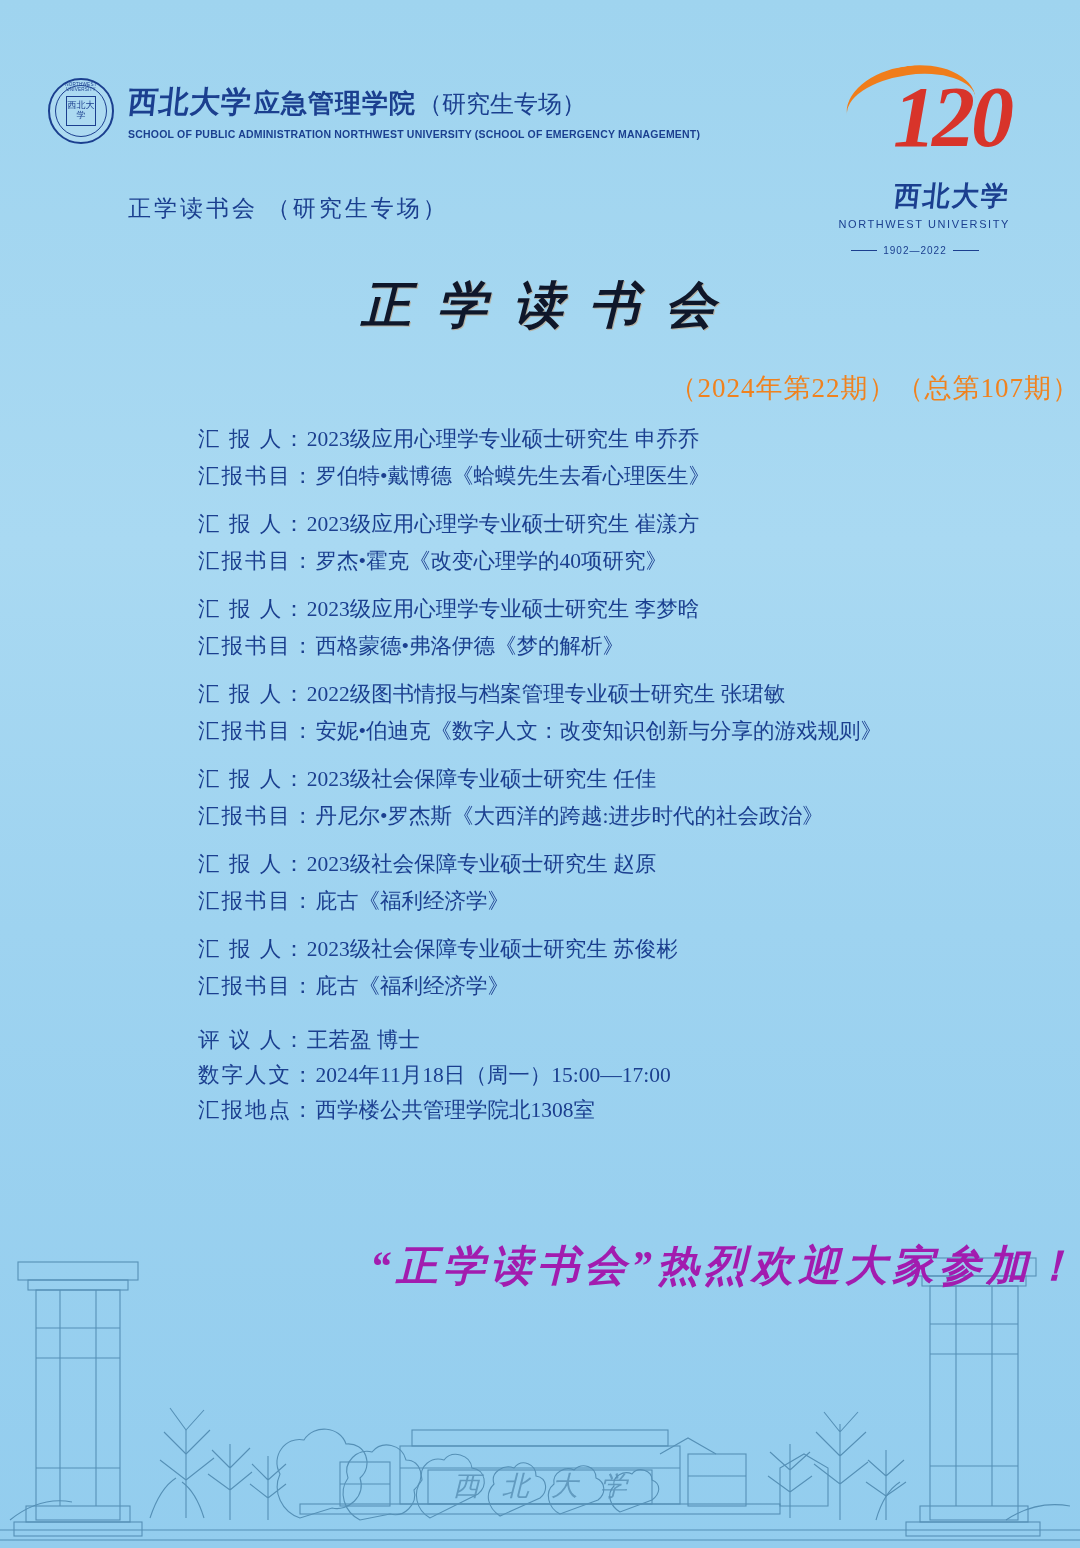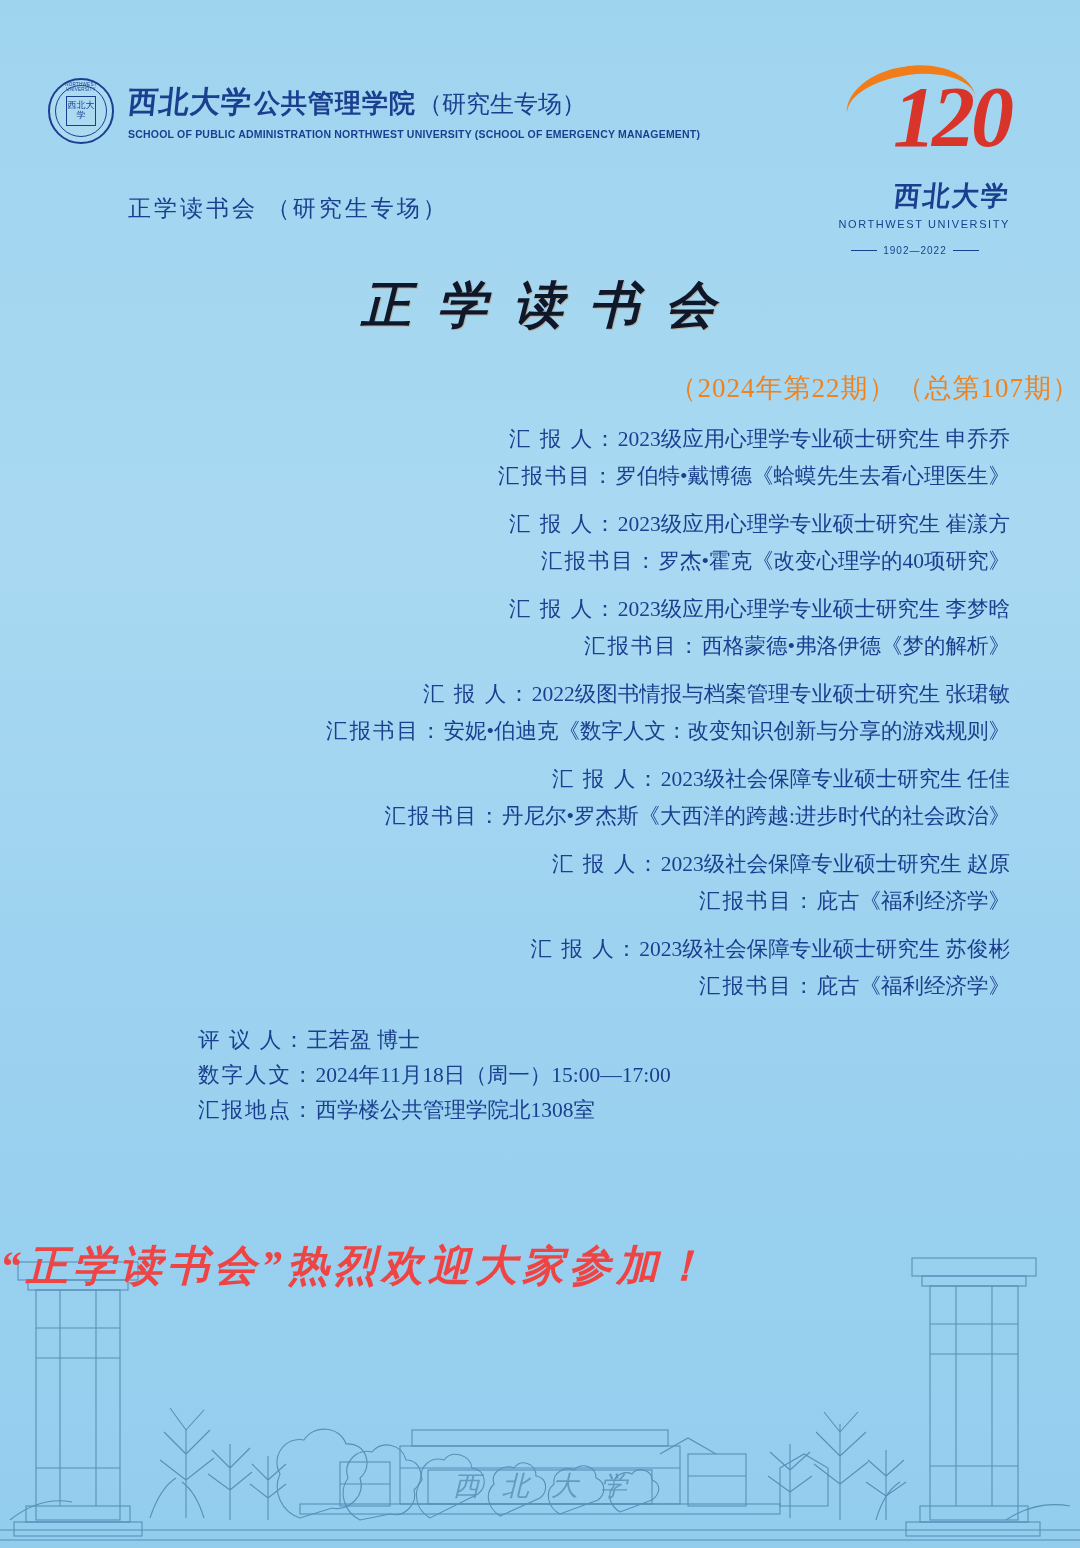--- a/index.html
+++ b/index.html
@@ -212,48 +212,47 @@
     right: 70px;
     color: #1b3f8f;
     font-family: "Liberation Serif", serif;
     font-size: 21.5px;
     line-height: 1.0;
   }
   .entry {
     margin-bottom: 18px;
   }
   .entry .row {
-    margin: 0 0 6px 12px;
+    margin: 0 0 6px 0;
     line-height: 1.42;
     white-space: nowrap;
-    text-align: right;
   }
   .lbl {
     letter-spacing: 2px;
   }
   .footer-info {
     margin-top: 22px;
   }
   .footer-info .row {
     line-height: 1.62;
     white-space: nowrap;
   }
 
   
   .welcome {
     position: absolute;
     top: 1238px;
     left: 0;
     right: 0;
-    text-align: left;
+    text-align: right;
     font-family: "Liberation Serif", serif;
     font-size: 42px;
     font-weight: bold;
     font-style: italic;
-    color: #ef4444;
+    color: #a21caf;
     letter-spacing: 5px;
     z-index: 5;
   }
   .skyline {
     position: absolute;
     left: 0;
     right: 0;
     bottom: 0;
     height: 330px;
     z-index: 1;
@@ -284,21 +283,21 @@
 
 <div class="header">
   <div class="univ-logo-row">
     <div class="seal">
       <div class="seal-ring-text">NORTHWEST UNIVERSITY</div>
       <div class="seal-core">西北大学</div>
     </div>
     <div class="univ-text">
       <div class="cn-line">
         <span class="univ-cn-brand">西北大学</span>
-        <span class="univ-cn-rest">公共管理学院</span>
+        <span class="univ-cn-rest">应急管理学院</span>
         <span class="univ-cn-paren">（研究生专场）</span>
       </div>
       <div class="univ-en-line">SCHOOL OF PUBLIC ADMINISTRATION NORTHWEST UNIVERSITY   (SCHOOL OF EMERGENCY MANAGEMENT)</div>
     </div>
   </div>
 </div>
 
 <div class="anniv">
   <div class="anniv-mark">
     <div class="anniv-swoosh"></div>

